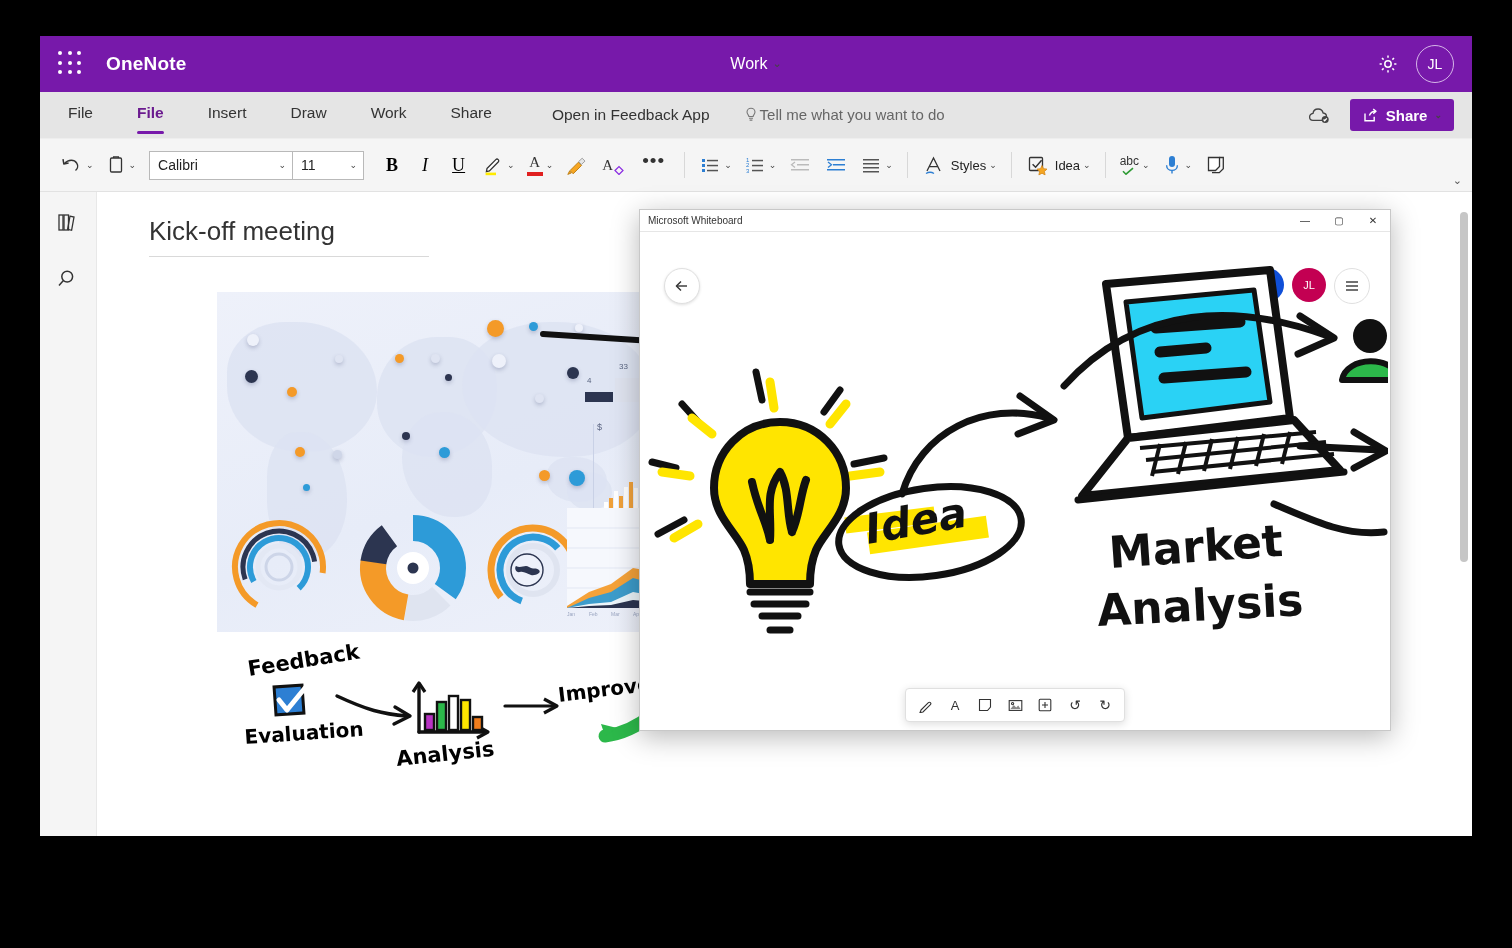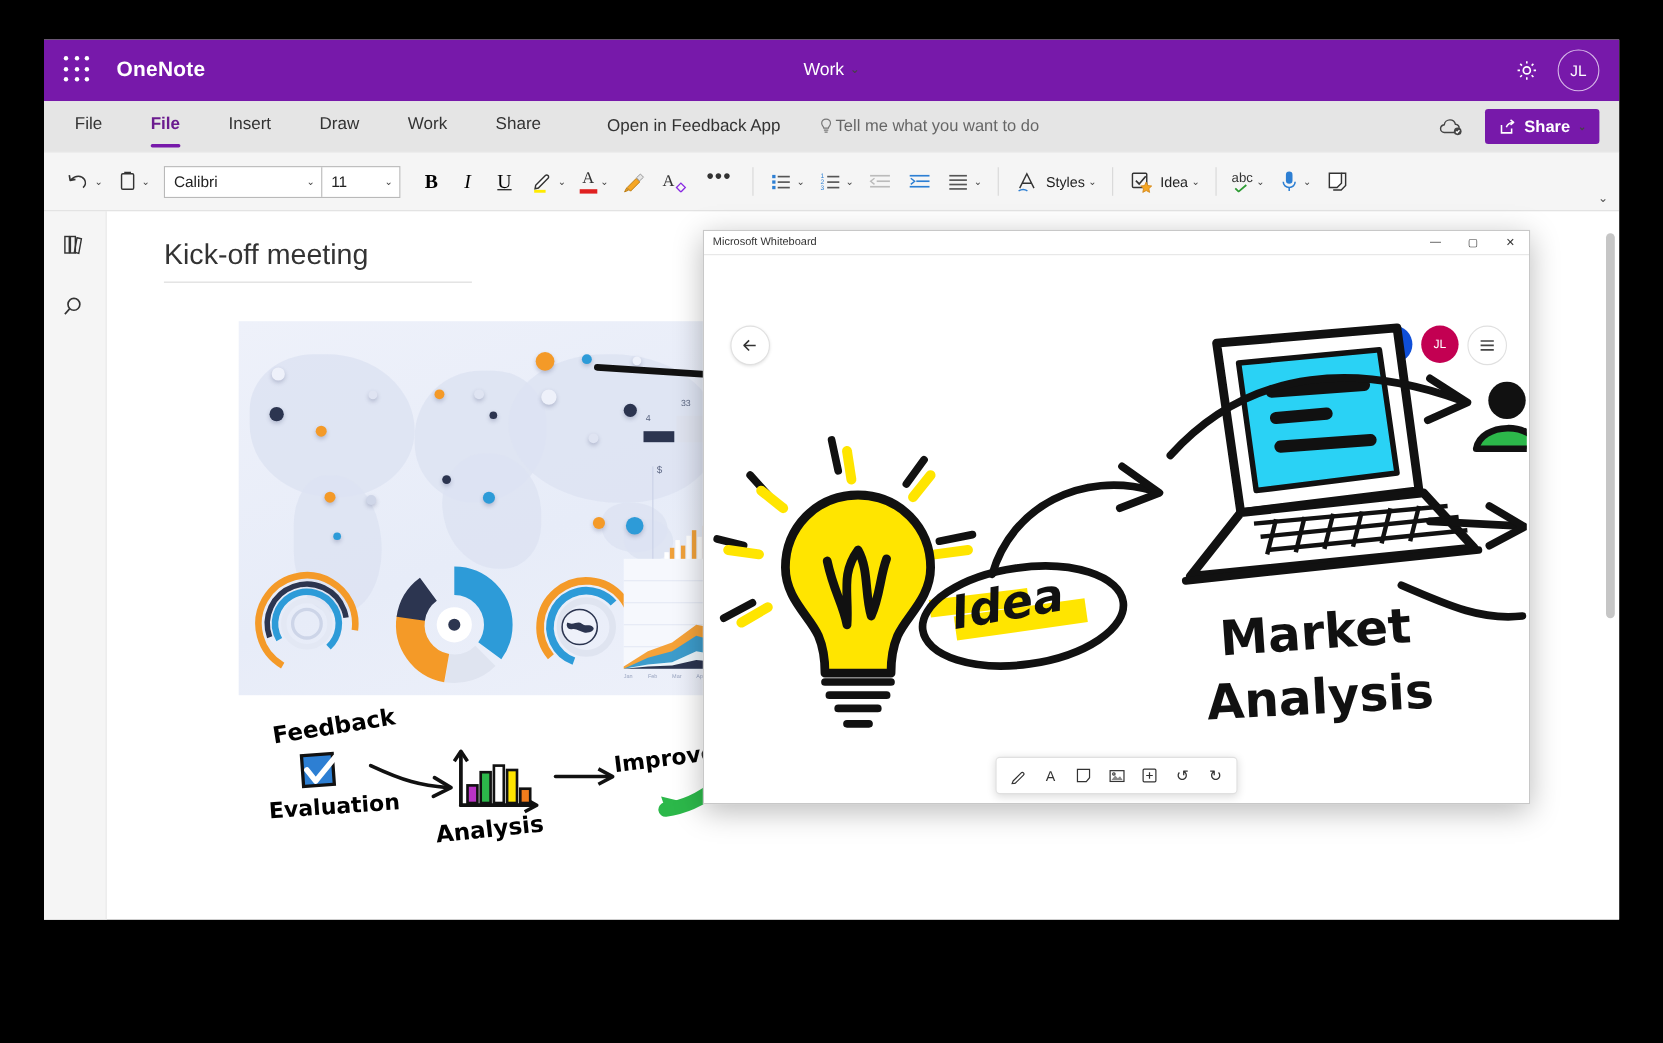--- a/index.html
+++ b/index.html
@@ -68,21 +68,21 @@
   .stockbars{position:absolute;right:6px;top:128px;width:148px;height:110px;}
   .sb{position:absolute;bottom:12px;width:4px;background:#f0a13a;}
   .sbw{position:absolute;bottom:12px;width:4px;background:#fff;}
   .area{position:absolute;right:4px;bottom:6px;width:180px;height:120px;}
 
   
   .sketch{position:absolute;left:130px;top:452px;width:520px;height:135px;}
   .hand{font-family:"DejaVu Sans",sans-serif;font-weight:bold;color:#111;}
 
   
-  .wbwin{position:absolute;left:639px;top:209px;width:750px;height:520px;background:#fff;border:1px solid #c8c8c8;box-shadow:0 6px 26px rgba(0,0,0,.28);display:flex;flex-direction:column;gap:28px;}
+  .wbwin{position:absolute;left:639px;top:209px;width:750px;height:520px;background:#fff;border:1px solid #c8c8c8;box-shadow:0 6px 26px rgba(0,0,0,.28);display:flex;flex-direction:column;}
   .wbtitle{height:21px;background:#fff;border-bottom:1px solid #e6e6e6;display:flex;align-items:center;}
   .wbtitle-txt{font-size:10px;color:#333;margin-left:8px;}
   .wbctl{margin-left:auto;display:flex;}
   .wbbtn{width:34px;height:21px;display:flex;align-items:center;justify-content:center;cursor:pointer;font-size:10px;color:#333;}
   .wbcanvas{flex:1;position:relative;background:#fff;overflow:hidden;}
   .wbback{position:absolute;left:24px;top:36px;width:34px;height:34px;border-radius:50%;border:1px solid #e0e0e0;background:#fff;display:flex;align-items:center;justify-content:center;cursor:pointer;box-shadow:0 1px 3px rgba(0,0,0,.12);}
   .wbtopright{position:absolute;right:20px;top:36px;display:flex;gap:8px;}
   .circbtn{width:34px;height:34px;border-radius:50%;display:flex;align-items:center;justify-content:center;cursor:pointer;font-size:12px;color:#fff;}
   .wbtoolbar{position:absolute;left:50%;transform:translateX(-50%);bottom:8px;height:32px;background:#fff;border:1px solid #e0e0e0;border-radius:4px;box-shadow:0 2px 8px rgba(0,0,0,.14);display:flex;align-items:center;padding:0 6px;gap:4px;}
   .wbtool{width:26px;height:26px;display:flex;align-items:center;justify-content:center;cursor:pointer;border-radius:3px;color:#333;}

